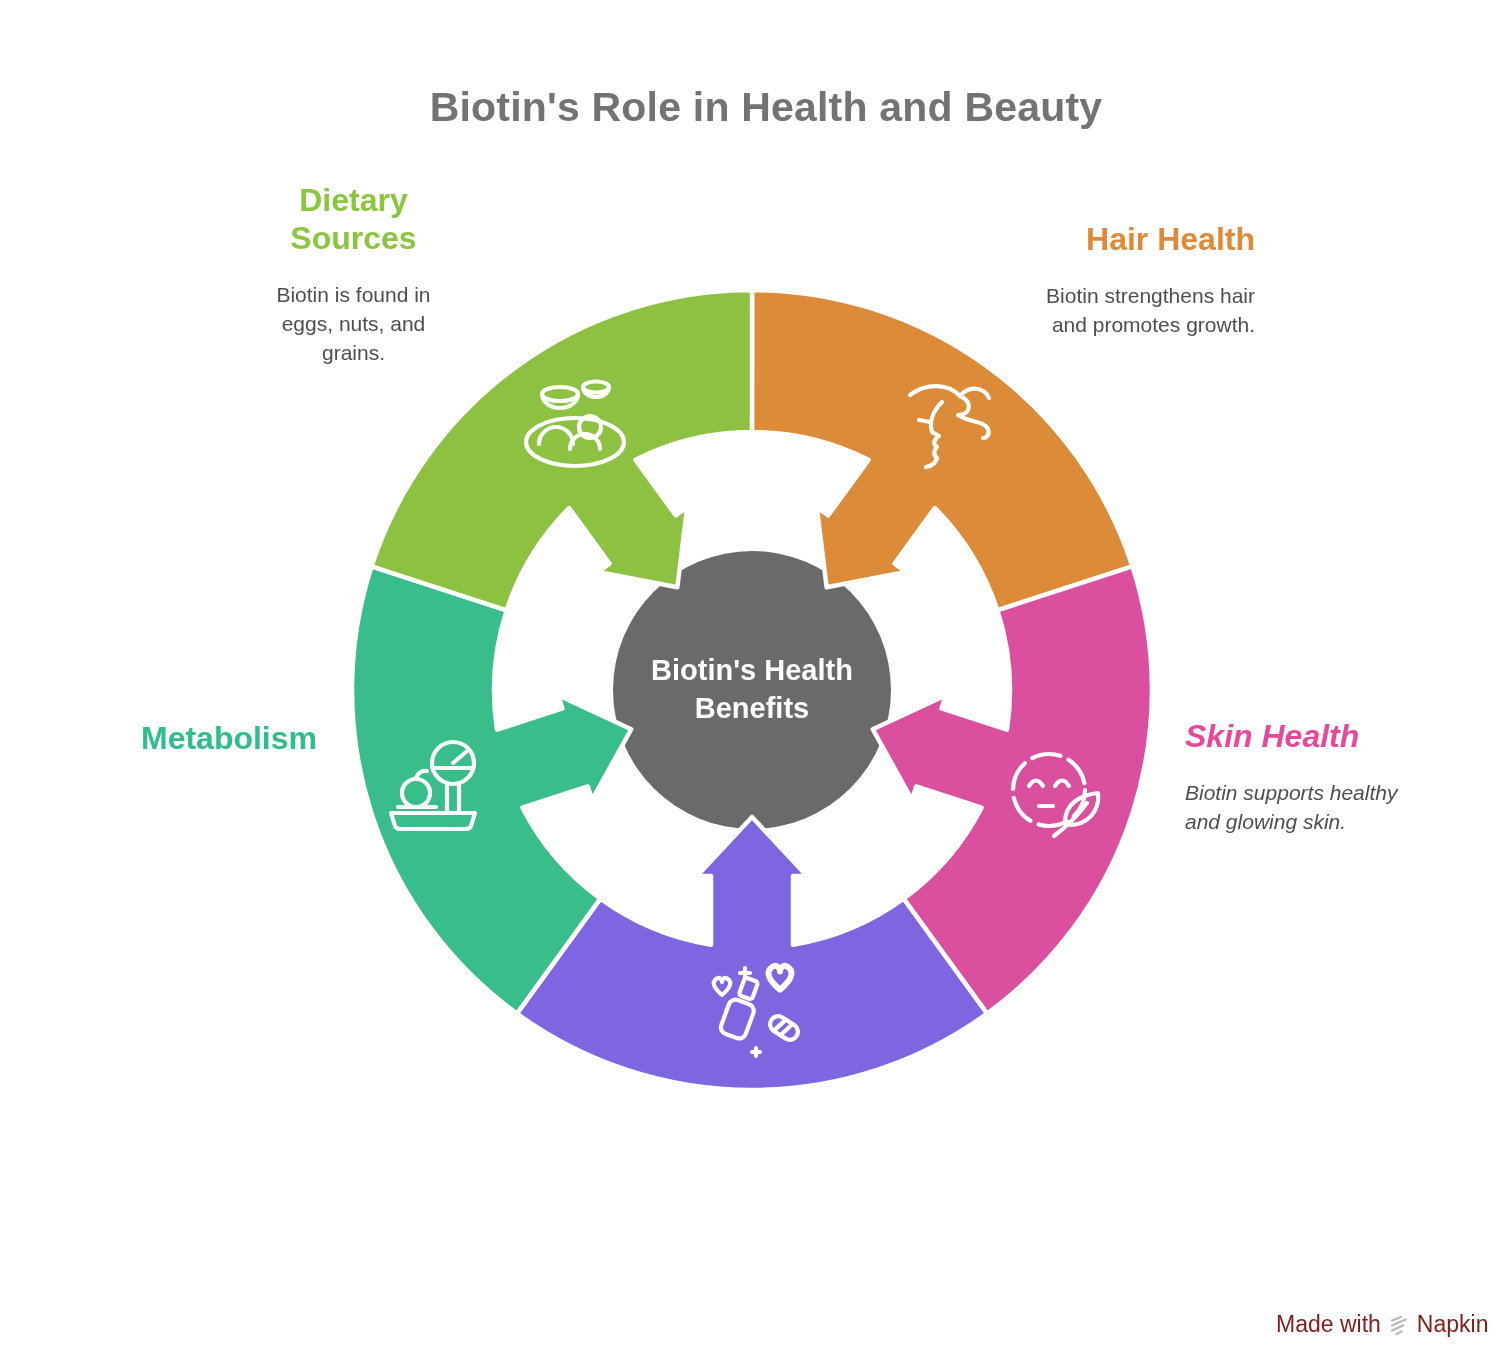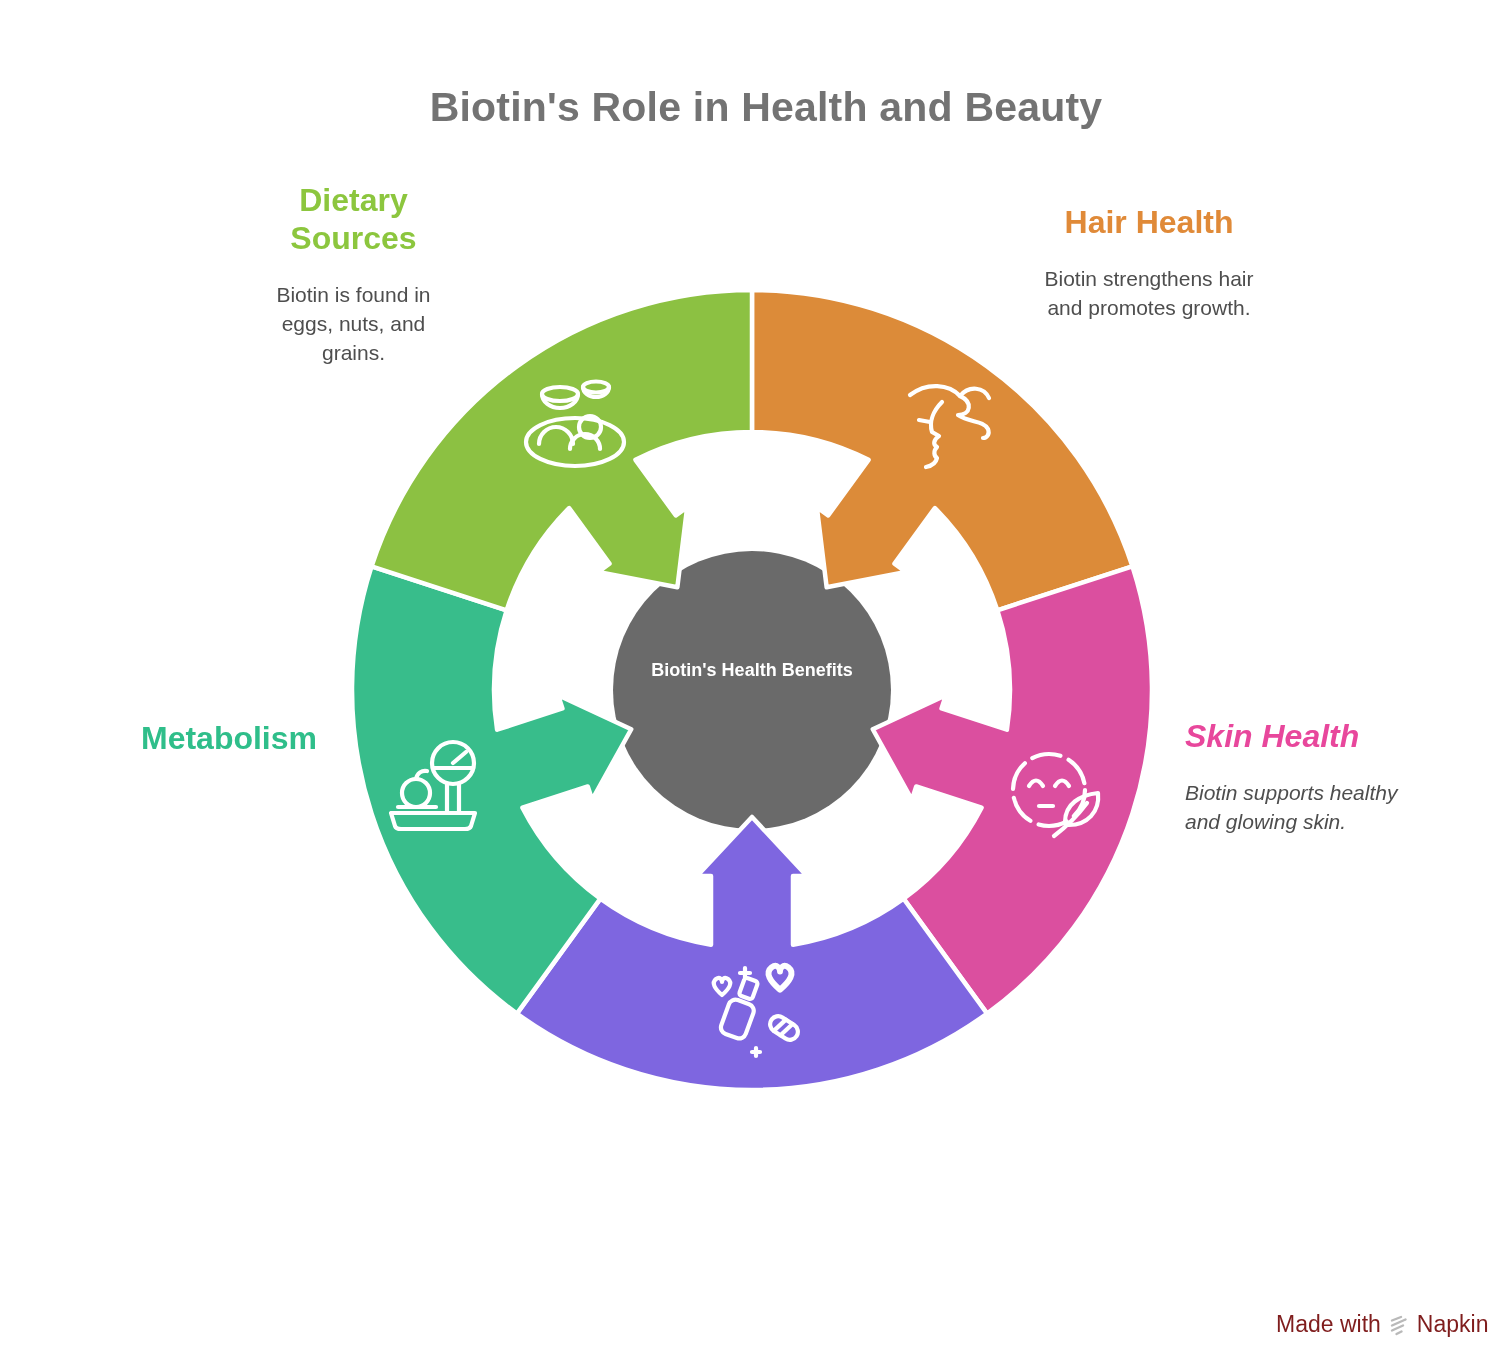--- a/index.html
+++ b/index.html
@@ -7,27 +7,27 @@
     position:relative;width:1500px;height:1370px;background:#ffffff;overflow:hidden;
     font-family:"Liberation Sans","DejaVu Sans",sans-serif;
   }
   .title{
     position:absolute;left:0;top:84px;width:100%;margin:0;
     text-align:center;font-size:41px;font-weight:700;color:#737373;letter-spacing:.2px;padding-left:16px;
   }
   .wheel{position:absolute;left:332px;top:270px;width:840px;height:840px;}
   .center-label{
     position:absolute;left:602px;top:651px;width:300px;text-align:center;
-    font-size:18px;line-height:38px;font-weight:700;
+    font-size:29px;line-height:38px;font-weight:700;
   }
   .block{position:absolute;}
   .block .h{font-size:32px;line-height:1.18;font-weight:700;margin:0;}
   .block .d{font-size:21px;line-height:29px;color:#4E4E4E;margin:22px 0 0 0;}
   .blk-dietary{right:1044px;top:182px;width:205px;text-align:center;}
-  .blk-hair{left:1043px;top:204px;width:212px;text-align:center;}
+  .blk-hair{left:1043px;top:221px;width:212px;text-align:right;}
   .blk-skin{left:1185px;top:718px;width:220px;text-align:left;font-style:italic;}
   .blk-metabolism{right:1183px;top:720px;width:250px;text-align:right;}
   .blk-nail{left:600px;top:1128px;width:300px;text-align:center;}
   .blk-nail .d{width:210px;margin-left:auto;margin-right:auto;}
   .watermark{
     position:absolute;left:1276px;top:1311px;display:flex;align-items:center;gap:7px;
     font-size:23px;color:#BDBDBD;
   }
   .icon-strokes{stroke:#ffffff;fill:none;stroke-width:4.2;stroke-linecap:round;stroke-linejoin:round;}
 </style>

